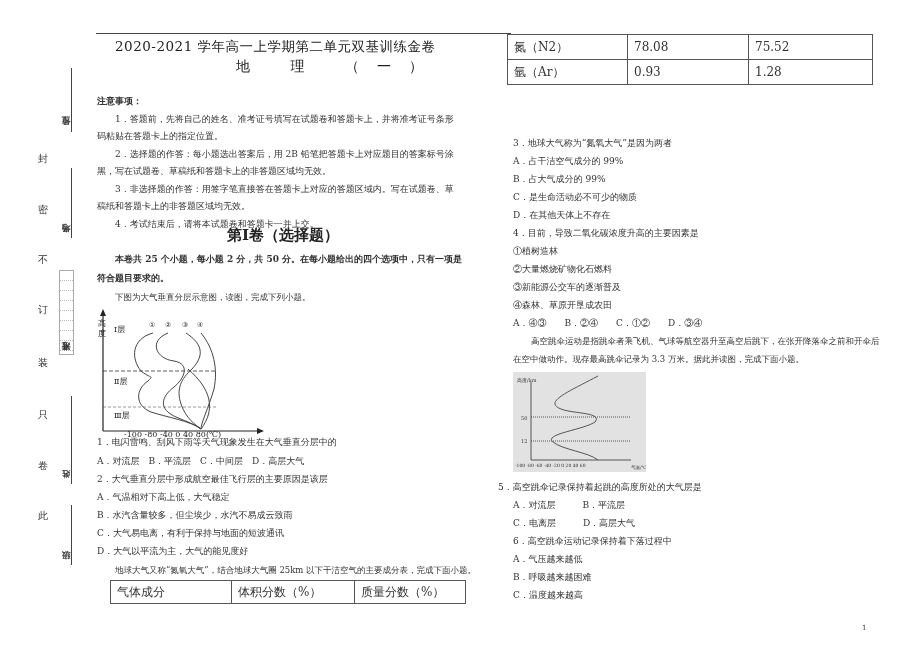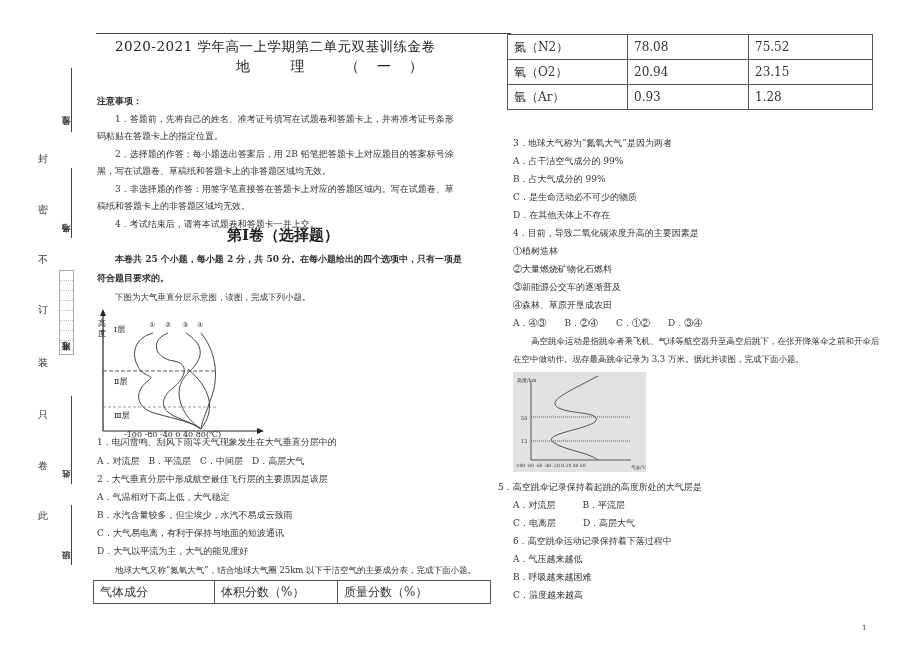--- a/index.html
+++ b/index.html
@@ -101,41 +101,36 @@
 
 <div class="t" style="left:97px;top:436px">1．电闪雷鸣、刮风下雨等天气现象发生在大气垂直分层中的</div>
 <div class="t" style="left:97px;top:455px">A．对流层　B．平流层　C．中间层　D．高层大气</div>
 <div class="t" style="left:97px;top:473px">2．大气垂直分层中形成航空最佳飞行层的主要原因是该层</div>
 <div class="t" style="left:97px;top:491px">A．气温相对下高上低，大气稳定</div>
 <div class="t" style="left:97px;top:509px">B．水汽含量较多，但尘埃少，水汽不易成云致雨</div>
 <div class="t" style="left:97px;top:527px">C．大气易电离，有利于保持与地面的短波通讯</div>
 <div class="t" style="left:97px;top:545px">D．大气以平流为主，大气的能见度好</div>
 <div class="t" style="left:115px;top:564px;font-size:8.5px">地球大气又称“氮氧大气”，结合地球大气圈 25km 以下干洁空气的主要成分表，完成下面小题。</div>
 
-<table class="gas" style="left:93px;top:580px;width:398px">
+<table class="gas" style="left:110px;top:580px;width:356px">
   <tbody>
       <tr>
     <td style="width:108px">气体成分</td>
     <td style="width:110px">体积分数（%）</td>
     <td>质量分数（%）</td>
   </tr>
 </tbody>
   </table>
 
 <table class="gas" style="left:507px;top:34px;width:366px">
   <tbody>
       <tr>
     <td style="width:107px;height:24px">氮（N2）</td>
     <td style="width:108px">78.08</td>
     <td>75.52</td>
-  </tr>
-  <tr>
-    <td style="height:24px">氧（O2）</td>
-    <td>20.94</td>
-    <td>23.15</td>
   </tr>
   <tr>
     <td style="height:24px">氩（Ar）</td>
     <td>0.93</td>
     <td>1.28</td>
   </tr>
 </tbody>
   </table>
 
 <div class="t" style="left:513px;top:137px">3．地球大气称为“氮氧大气”是因为两者</div>

